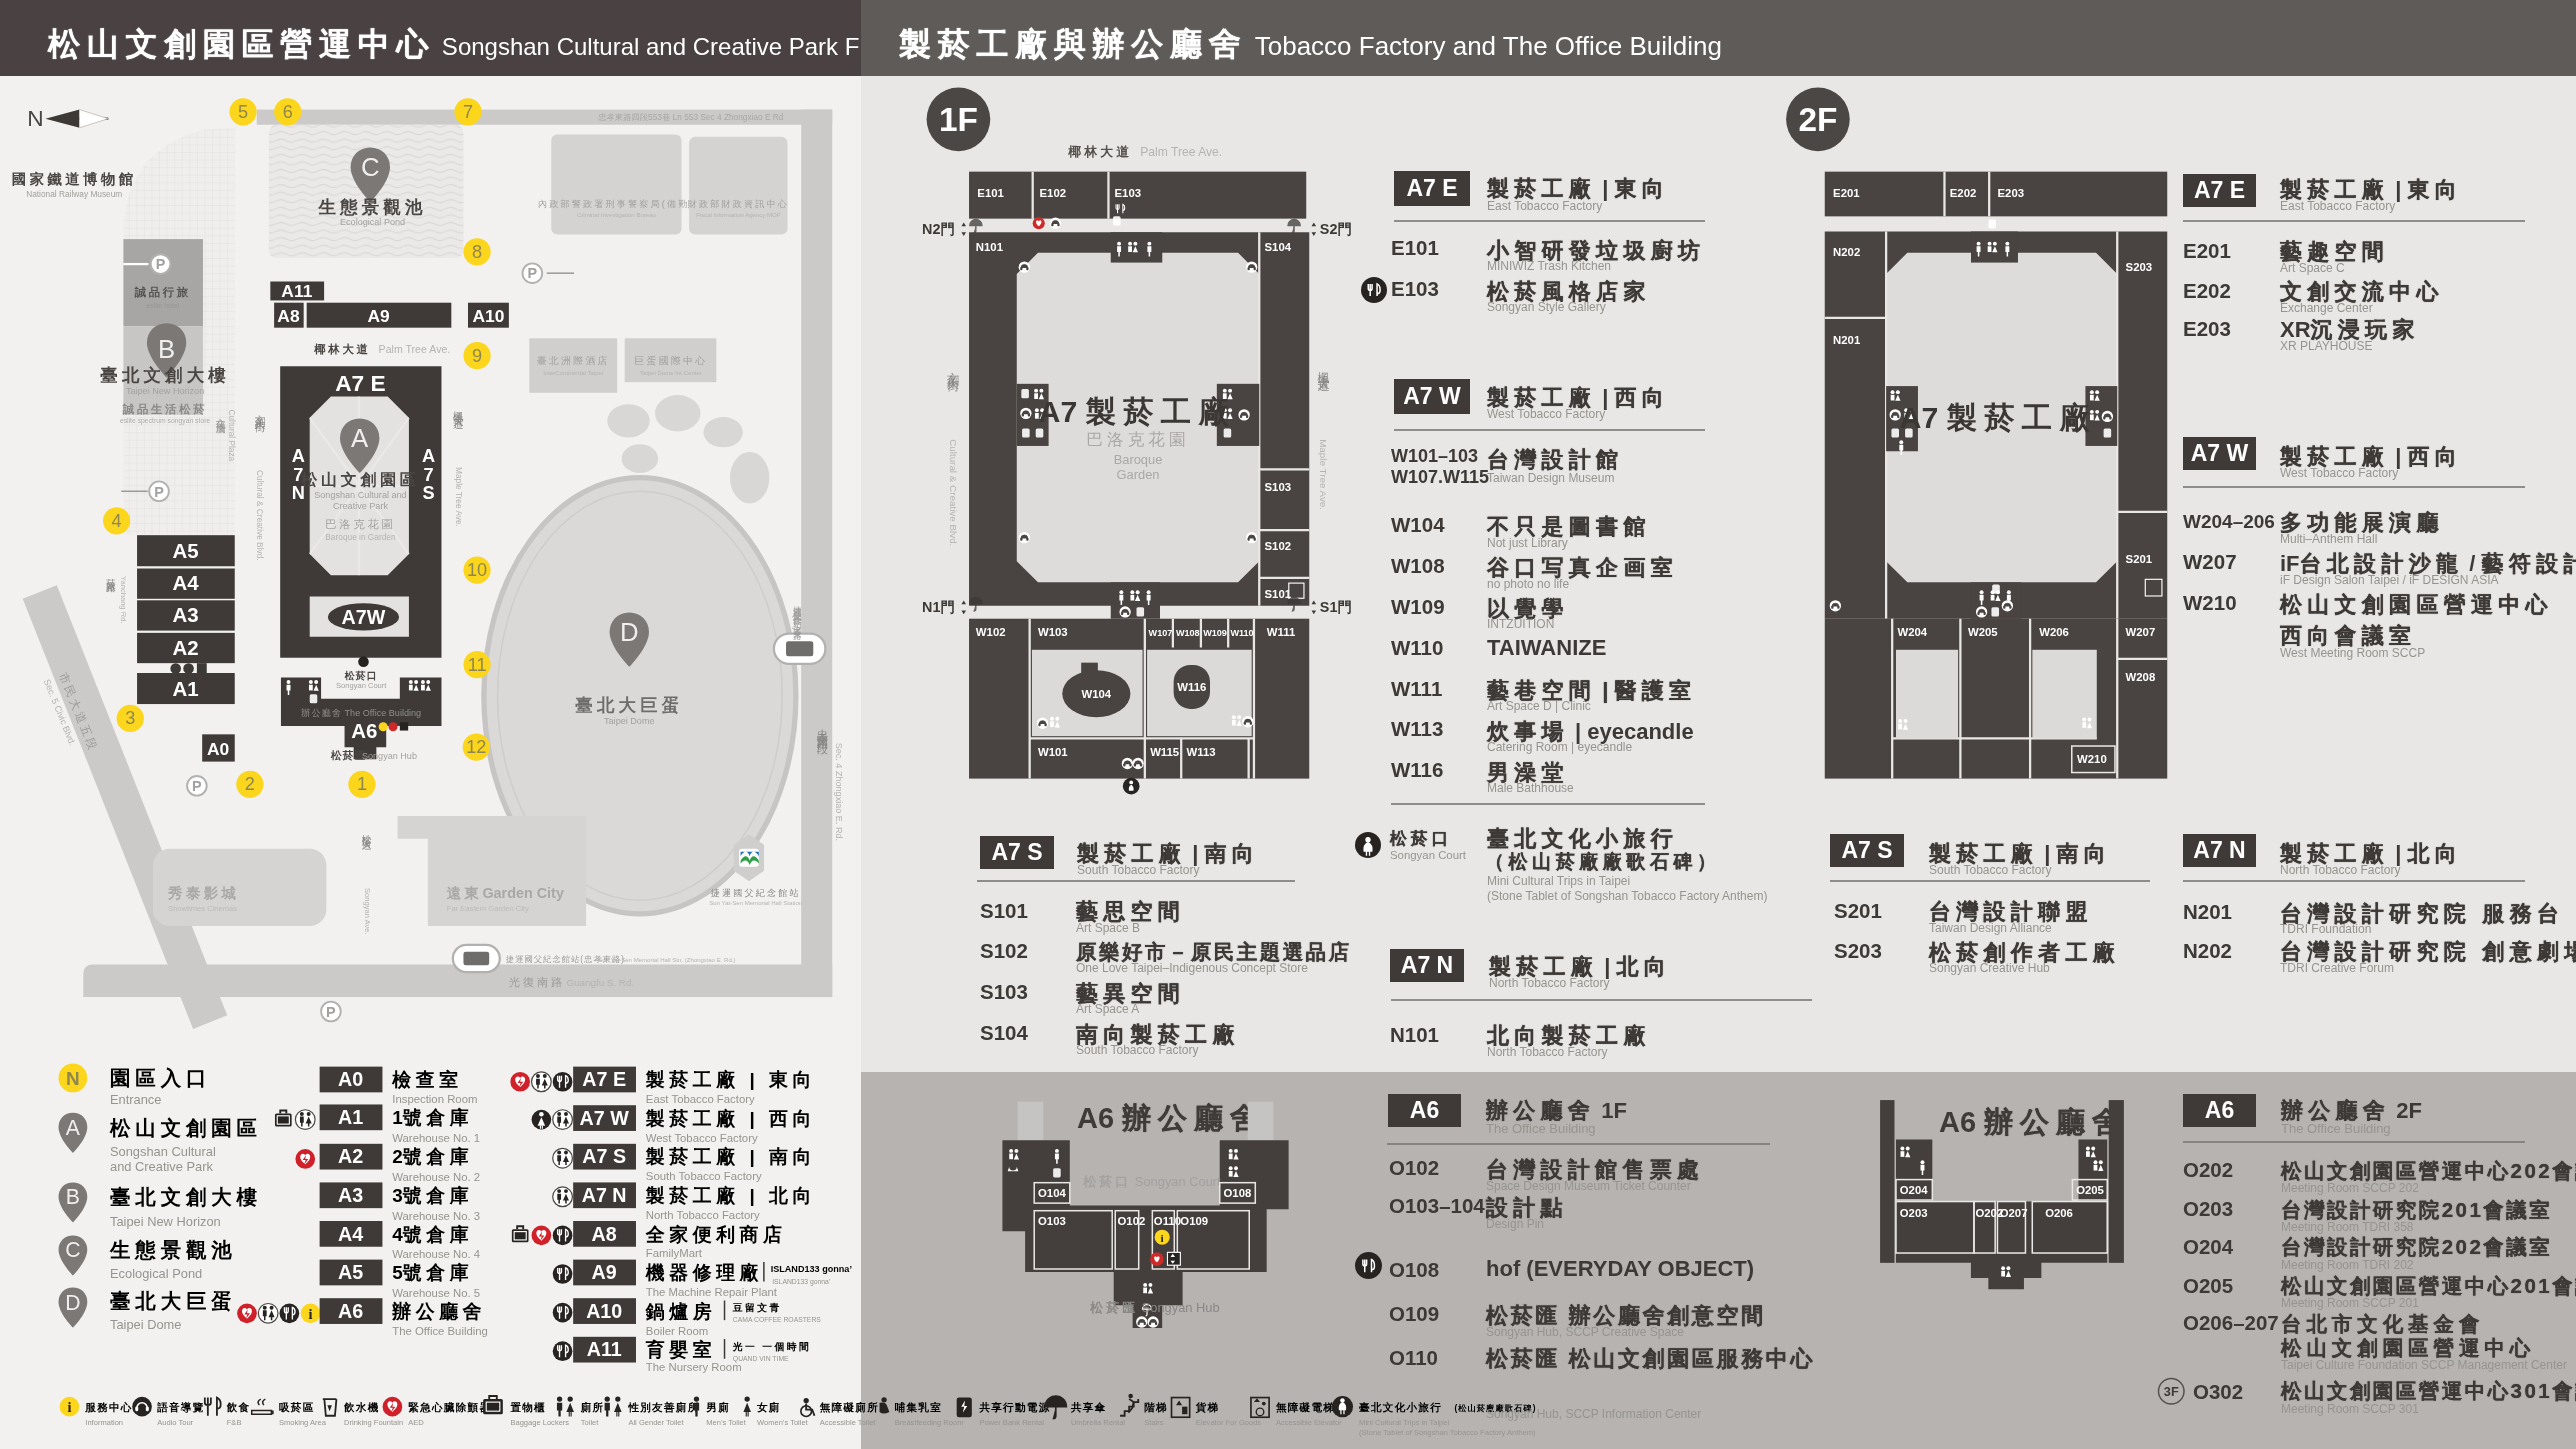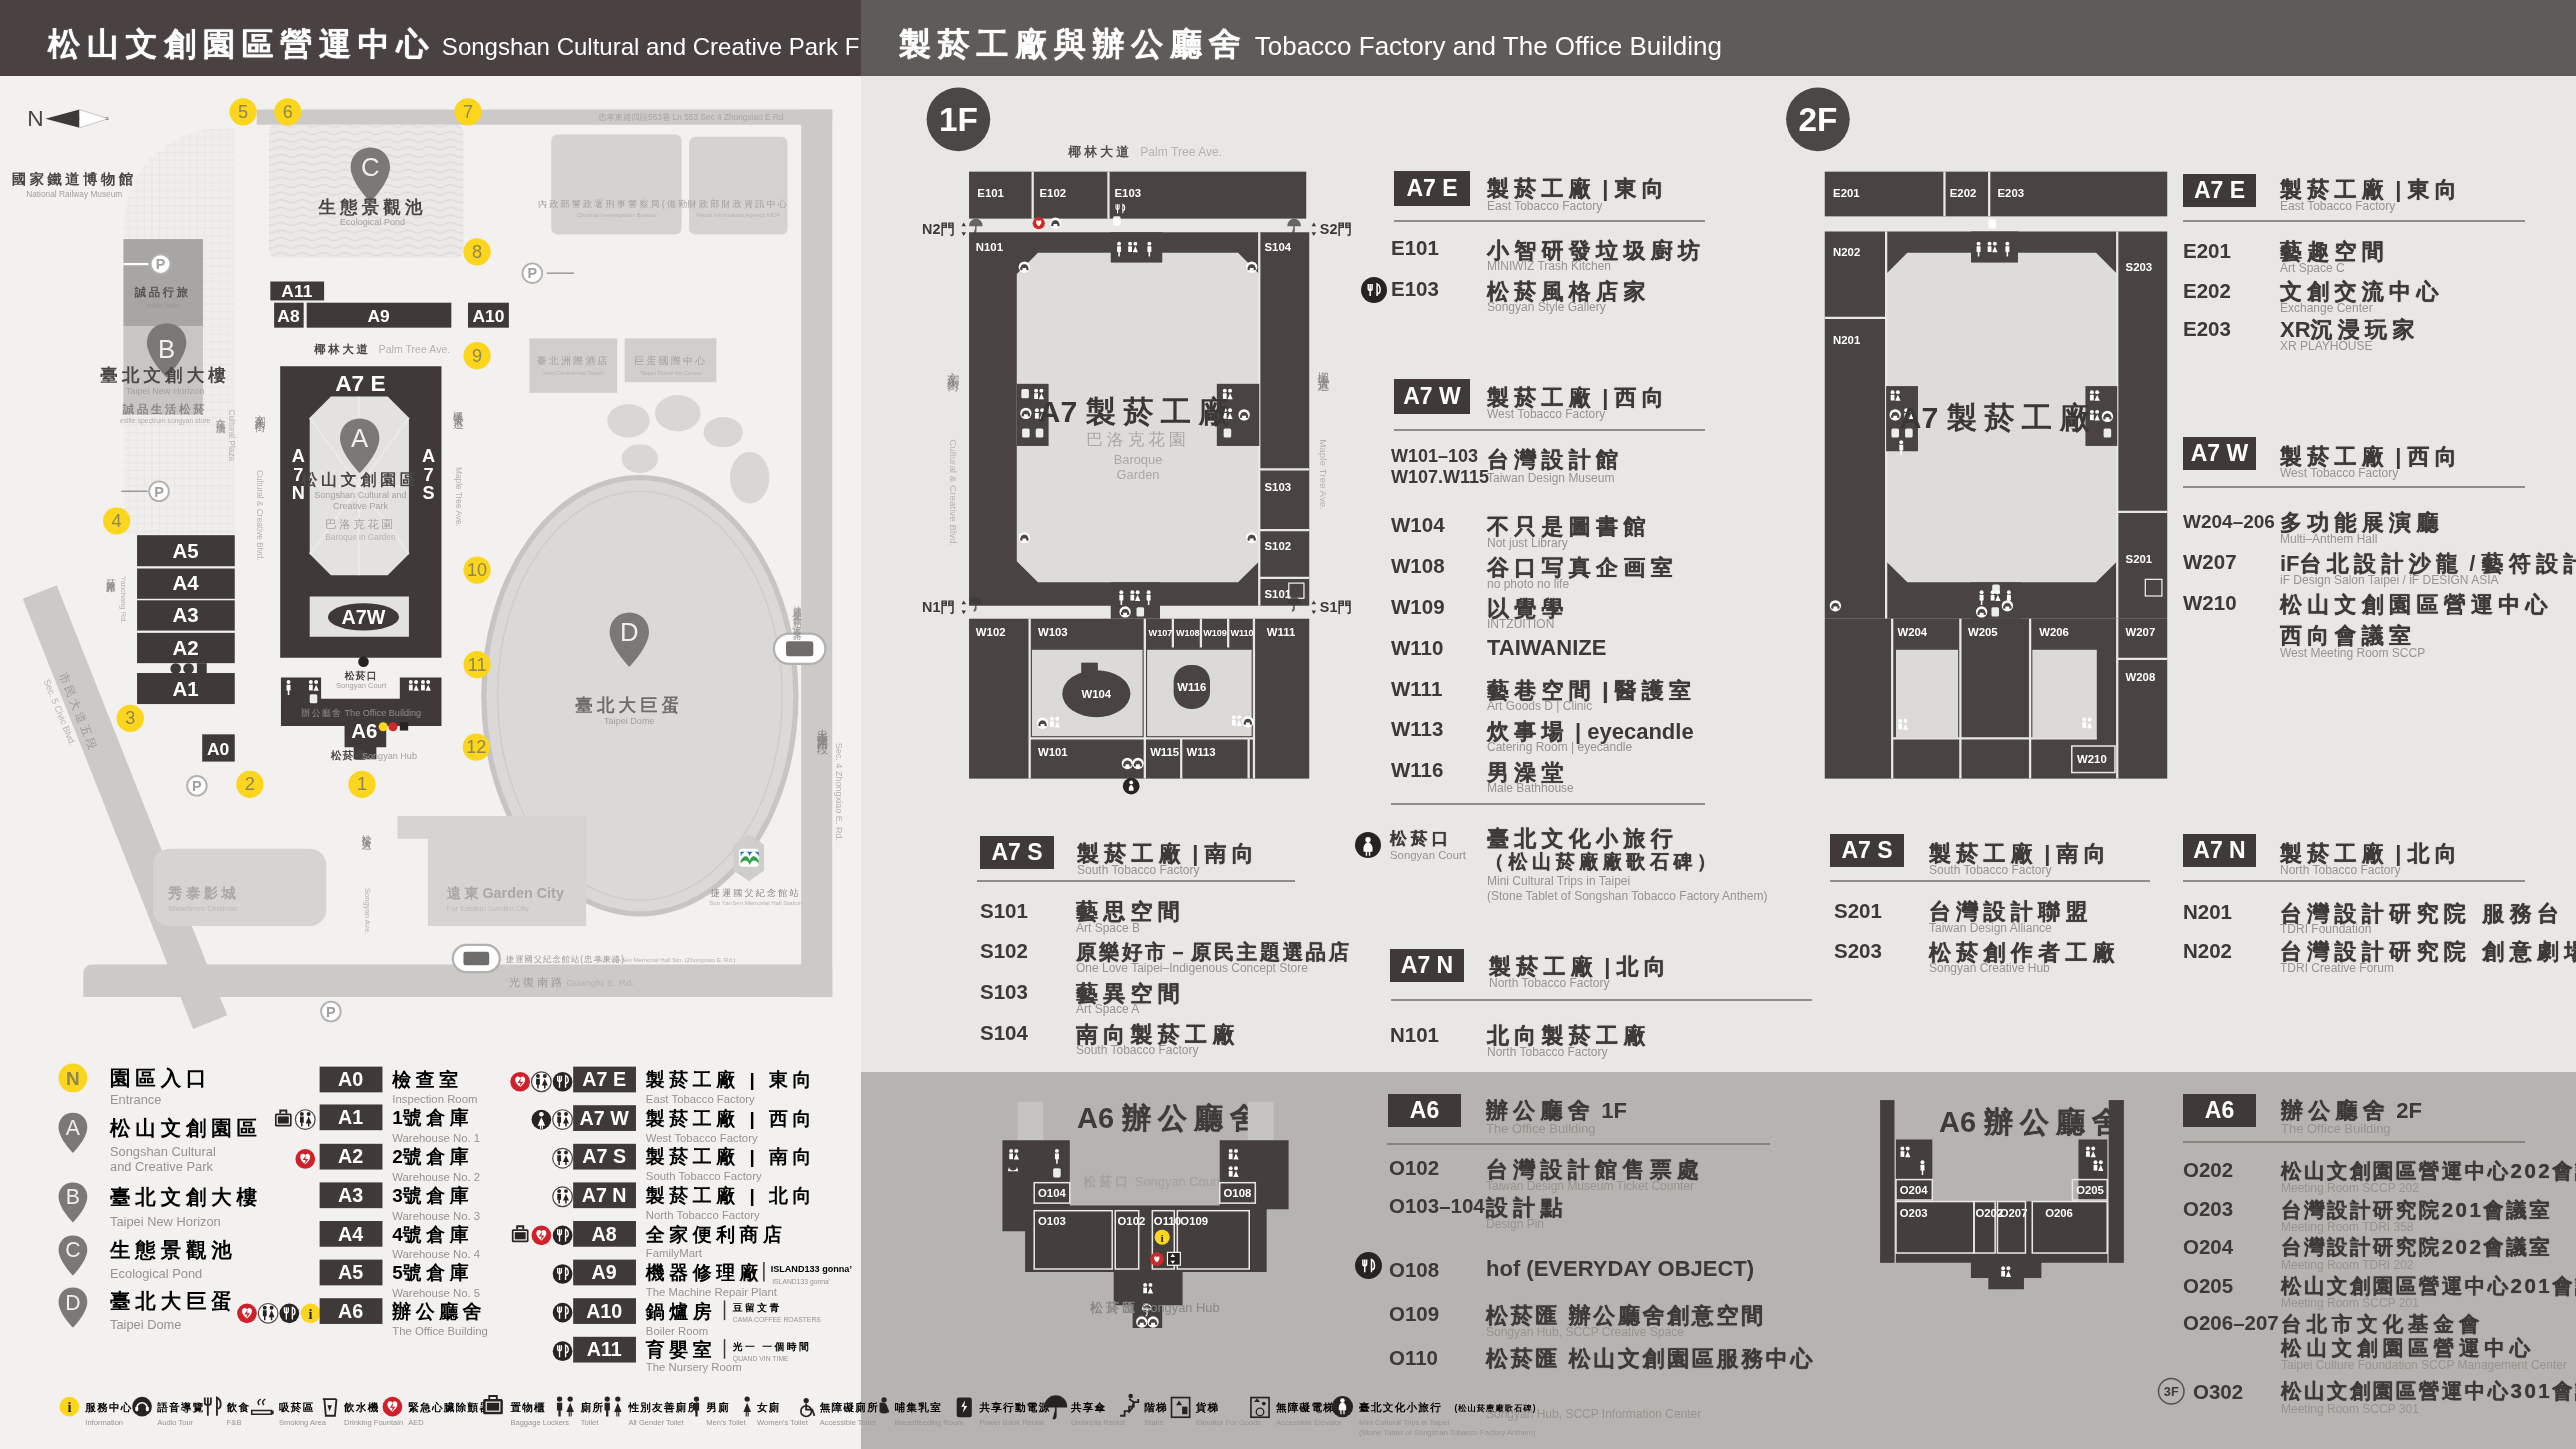--- a/index.html
+++ b/index.html
@@ -1134,21 +1134,21 @@
 
 <div class="cd" style="left:1391px;top:595px">W109</div>
 <div class="nm cj" style="left:1487px;top:594px">以覺學</div>
 <div class="sb" style="left:1487px;top:617px">INTZUITION</div>
 
 <div class="cd" style="left:1391px;top:636px">W110</div>
 <div class="nm" style="left:1487px;top:635px">TAIWANIZE</div>
 
 <div class="cd" style="left:1391px;top:677px">W111</div>
 <div class="nm cj" style="left:1487px;top:676px">藝巷空間<span style="letter-spacing:0"> | </span>醫護室</div>
-<div class="sb" style="left:1487px;top:699px">Art Goods D | Clinic</div>
+<div class="sb" style="left:1487px;top:699px">Art Space D | Clinic</div>
 
 <div class="cd" style="left:1391px;top:717px">W113</div>
 <div class="nm" style="left:1487px;top:717px"><span class="cj">炊事場</span> | eyecandle</div>
 <div class="sb" style="left:1487px;top:740px">Catering Room | eyecandle</div>
 
 <div class="cd" style="left:1391px;top:758px">W116</div>
 <div class="nm cj" style="left:1487px;top:758px">男澡堂</div>
 <div class="sb" style="left:1487px;top:781px">Male Bathhouse</div>
 <div class="rl" style="left:1391px;top:803px;width:314px"></div>
 
@@ -1432,21 +1432,21 @@
 <text x="139" y="292" font-size="17" fill="#8a8886"><tspan class="cj" font-weight="bold">松菸匯</tspan> Songyan Hub</text>
 </svg>
 
 <div class="bx" style="left:1388px;top:1094px;width:73px;height:33px;line-height:33px">A6</div>
 <div class="tt" style="left:1486px;top:1096px"><span class="cj">辦公廳舍</span> 1F</div>
 <div class="sb" style="left:1486px;top:1121px;font-size:13px">The Office Building</div>
 <div class="rl" style="left:1387px;top:1143px;width:383px;background:#86847f"></div>
 
 <div class="cd" style="left:1389px;top:1156px">O102</div>
 <div class="nm cj" style="left:1486px;top:1155px">台灣設計館售票處</div>
-<div class="sb" style="left:1486px;top:1179px">Taiwan Design Museum Ticket Counter</div>
+<div class="sb" style="left:1486px;top:1179px">Space Design Museum Ticket Counter</div>
 
 <div class="cd" style="left:1389px;top:1194px">O103–104</div>
 <div class="nm cj" style="left:1486px;top:1193px">設計點</div>
 <div class="sb" style="left:1486px;top:1217px">Design Pin</div>
 
 <svg style="left:1355px;top:1252px" width="27" height="27" viewBox="0 0 36 36">
     <circle cx="18" cy="18" r="18" fill="#262321"></circle>
     <path d="M13 10 V27 M10.5 10 v6 q0 2.5 2.5 2.5 M15.5 10 v6 q0 2.5 -2.5 2.5 M22 27 V10 q4 1.5 4 8.5 q0 5 -4 5" stroke="#fff" stroke-width="2" fill="none"></path>
   </svg>
 <div class="cd" style="left:1389px;top:1258px">O108</div>

